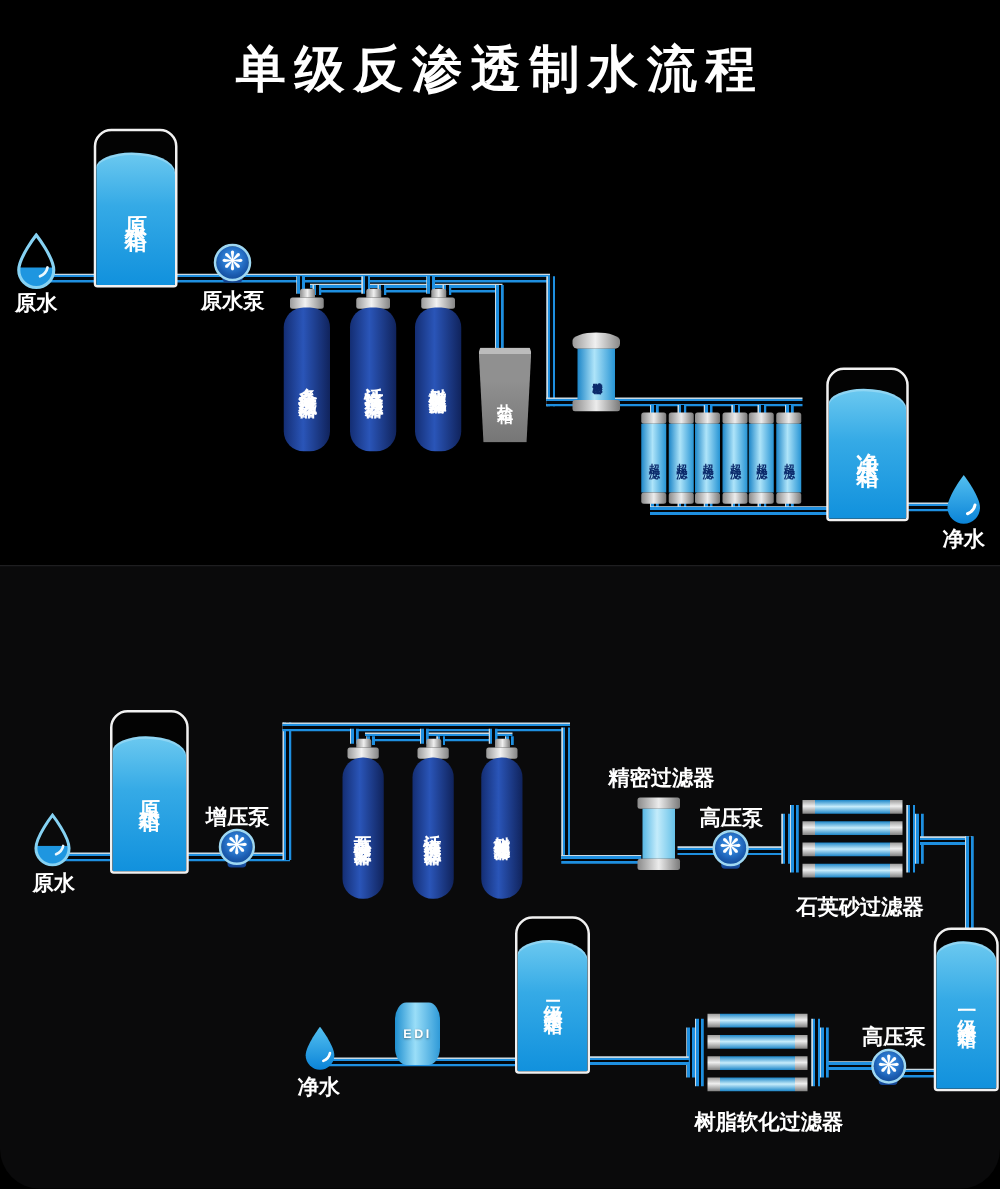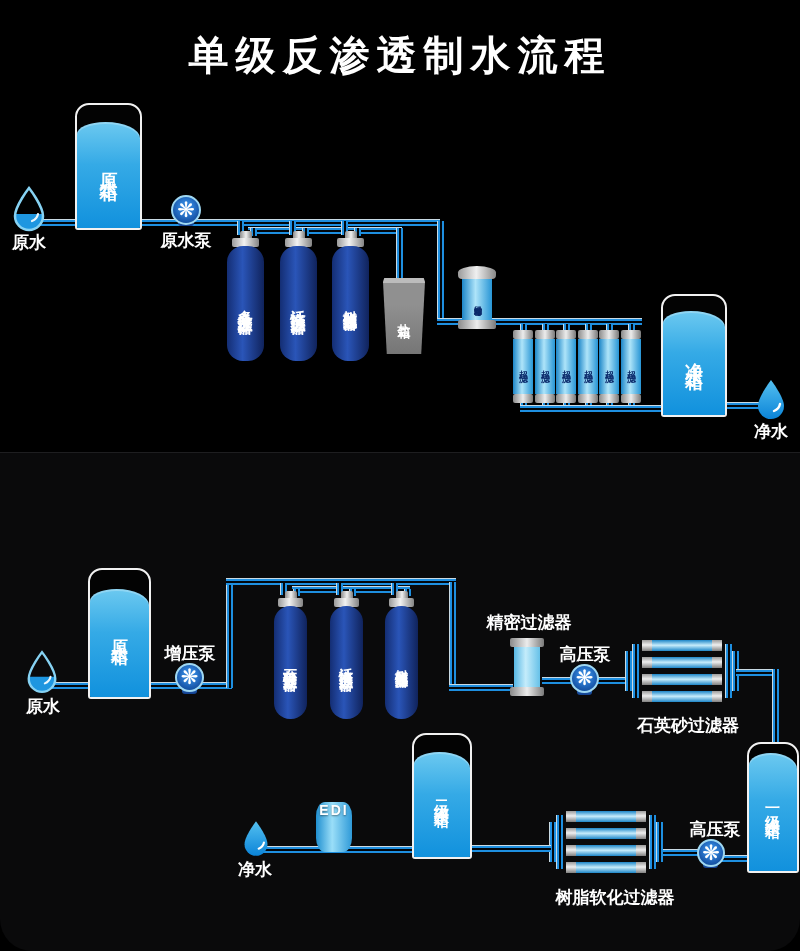--- a/index.html
+++ b/index.html
@@ -44,22 +44,22 @@
         display:flex;align-items:center;justify-content:center;color:#fff;}
   .pump .fan{font-size:21px;line-height:1;transform:translateY(-1px);}
   .pump-base{position:absolute;z-index:1;background:linear-gradient(180deg,#2a72c8,#123f8e);border-radius:0 0 3px 3px;}
   
   .salt{position:absolute;z-index:2;display:flex;align-items:center;justify-content:center;
         clip-path:polygon(3% 0,97% 0,100% 5%,91% 100%,9% 100%,0 5%);
         background:linear-gradient(180deg,#bcbcbc 0 7%,#909090 7% 35%,#767676);}
   
   .edi{position:absolute;z-index:2;border-radius:9px/14px;
        background:linear-gradient(90deg,#1f8fd0,#9adef8 45%,#2f9ad8);
-       display:flex;justify-content:center;
-       color:#fff;font-weight:bold;font-size:14px;letter-spacing:2px;text-shadow:0 1px 2px rgba(0,0,0,.45);}
+       display:flex;align-items:center;justify-content:center;
+       color:#fff;font-weight:bold;font-size:10px;letter-spacing:2px;text-shadow:0 1px 2px rgba(0,0,0,.45);}
   .lbl{position:absolute;color:#fff;font-weight:bold;font-size:17px;text-align:center;z-index:3;}
   .drop{position:absolute;z-index:2;}
   .navy{color:#0b2a6b;}
 </style>
 </head>
 <body>
 
 <div id="stage">
   <div class="panel2bg"></div>
 

